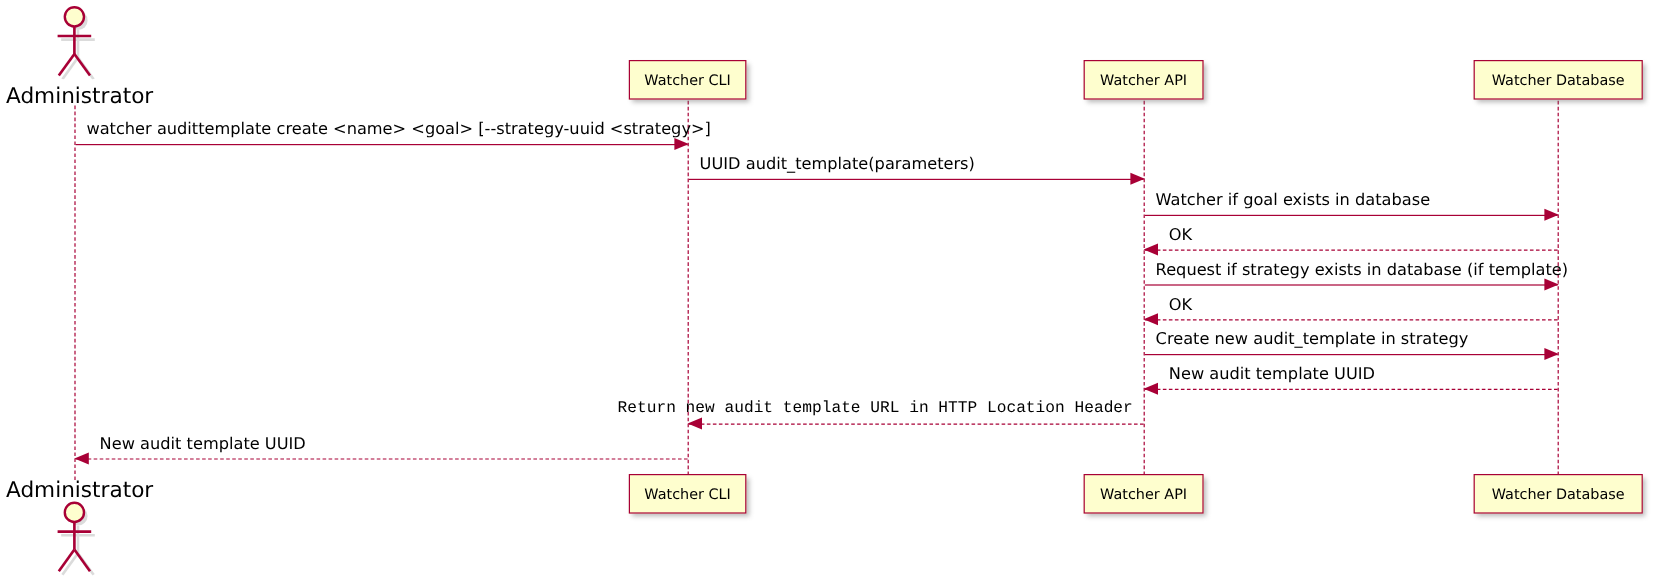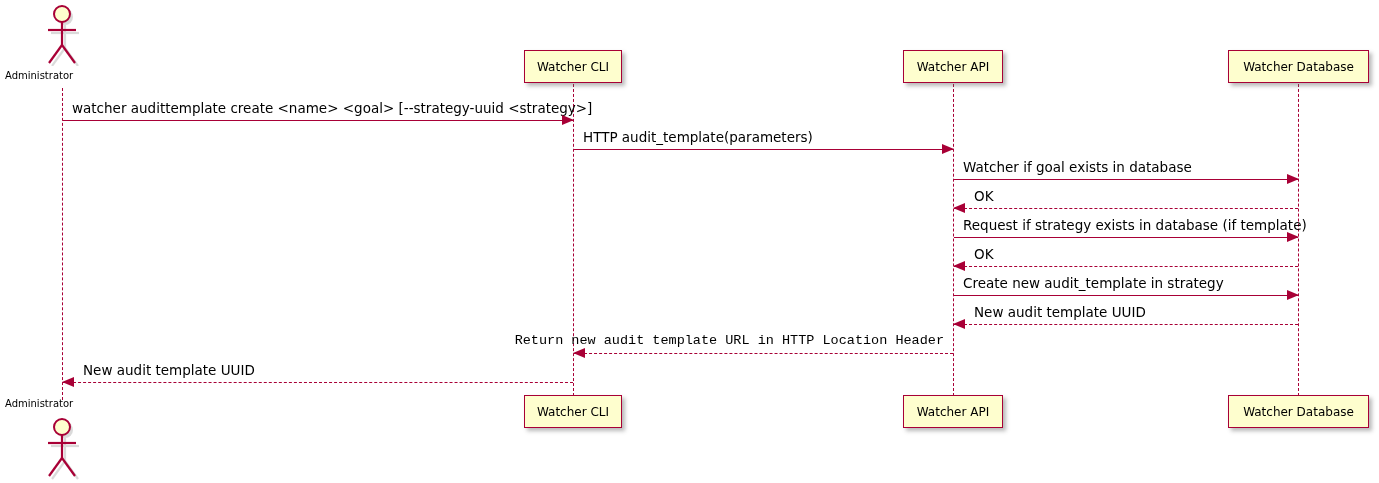--- a/index.html
+++ b/index.html
@@ -31,21 +31,21 @@
     line-height: 1;
     display: flex;
     align-items: center;
     justify-content: center;
     white-space: nowrap;
     box-shadow: 3px 3px 4px rgba(102,102,102,0.45);
     z-index: 4;
   }
   .actor-label {
     position: absolute;
-    font-size: 10px;
+    font-size: 18px;
     color: #000;
     white-space: nowrap;
     z-index: 4;
   }
   .actor-fig {
     position: absolute;
     z-index: 4;
   }
   .msg {
     position: absolute;
@@ -135,21 +135,21 @@
 
   <div class="msg" style="left:63px; top:120px; width:510px;">
     <div class="line"></div>
     <div class="arrowhead right"></div>
     <div class="label l-left">watcher audittemplate create &lt;name&gt; &lt;goal&gt; [--strategy-uuid &lt;strategy&gt;]</div>
   </div>
 
   <div class="msg" style="left:574px; top:149px; width:379px;">
     <div class="line"></div>
     <div class="arrowhead right"></div>
-    <div class="label l-left">HTTP audit_template(parameters)</div>
+    <div class="label l-left">UUID audit_template(parameters)</div>
   </div>
 
   <div class="msg" style="left:954px; top:179px; width:344px;">
     <div class="line"></div>
     <div class="arrowhead right"></div>
     <div class="label l-left">Watcher if goal exists in database</div>
   </div>
 
   <div class="msg dashed" style="left:954px; top:208px; width:344px;">
     <div class="line"></div>

